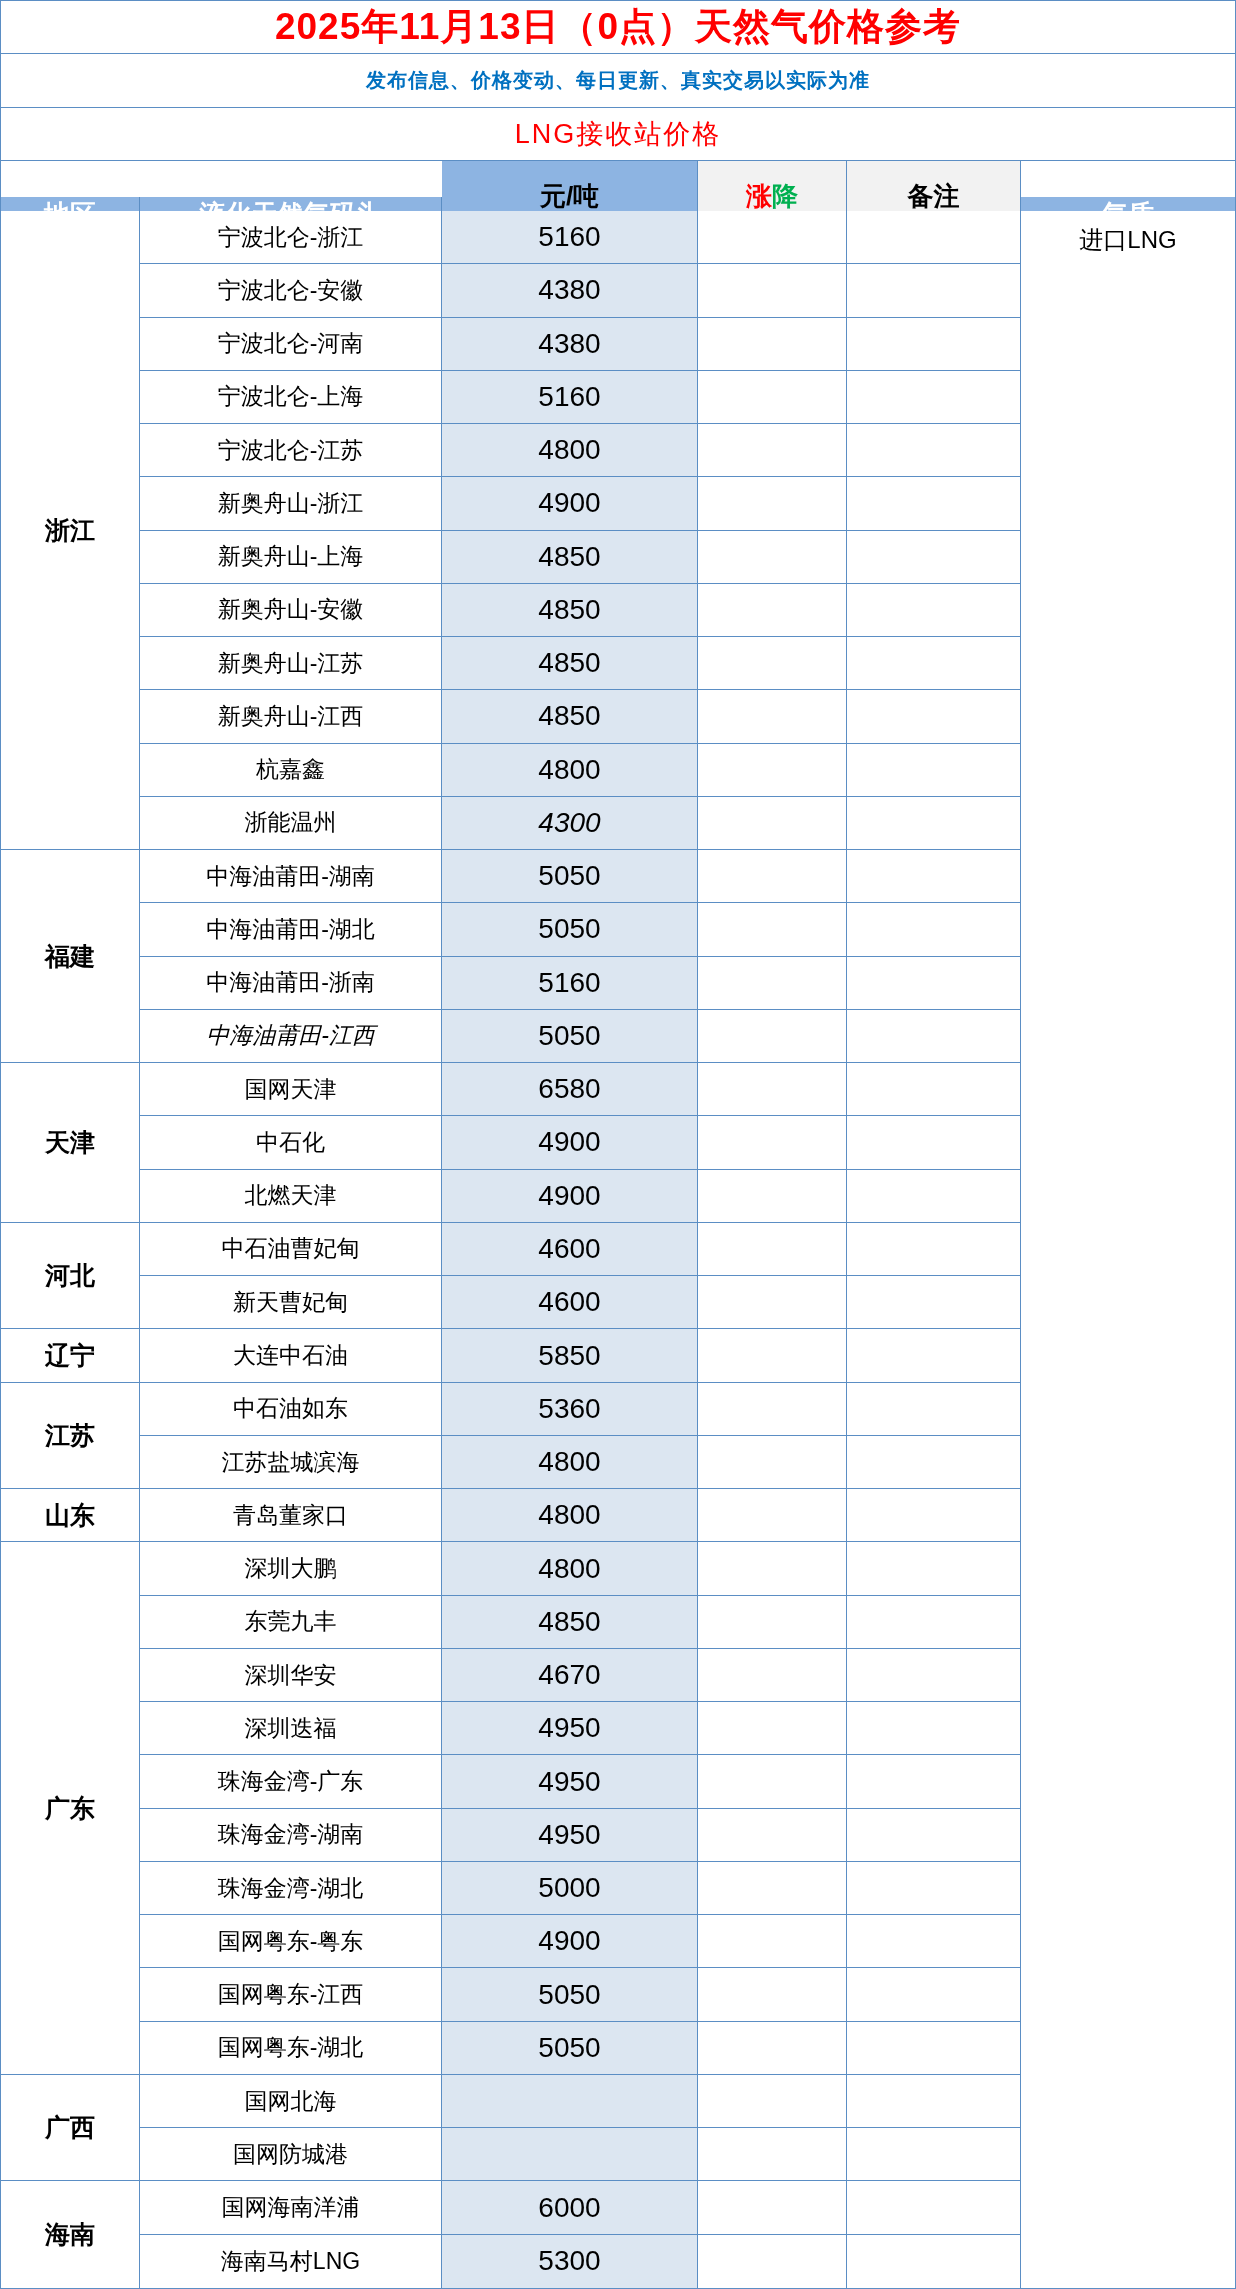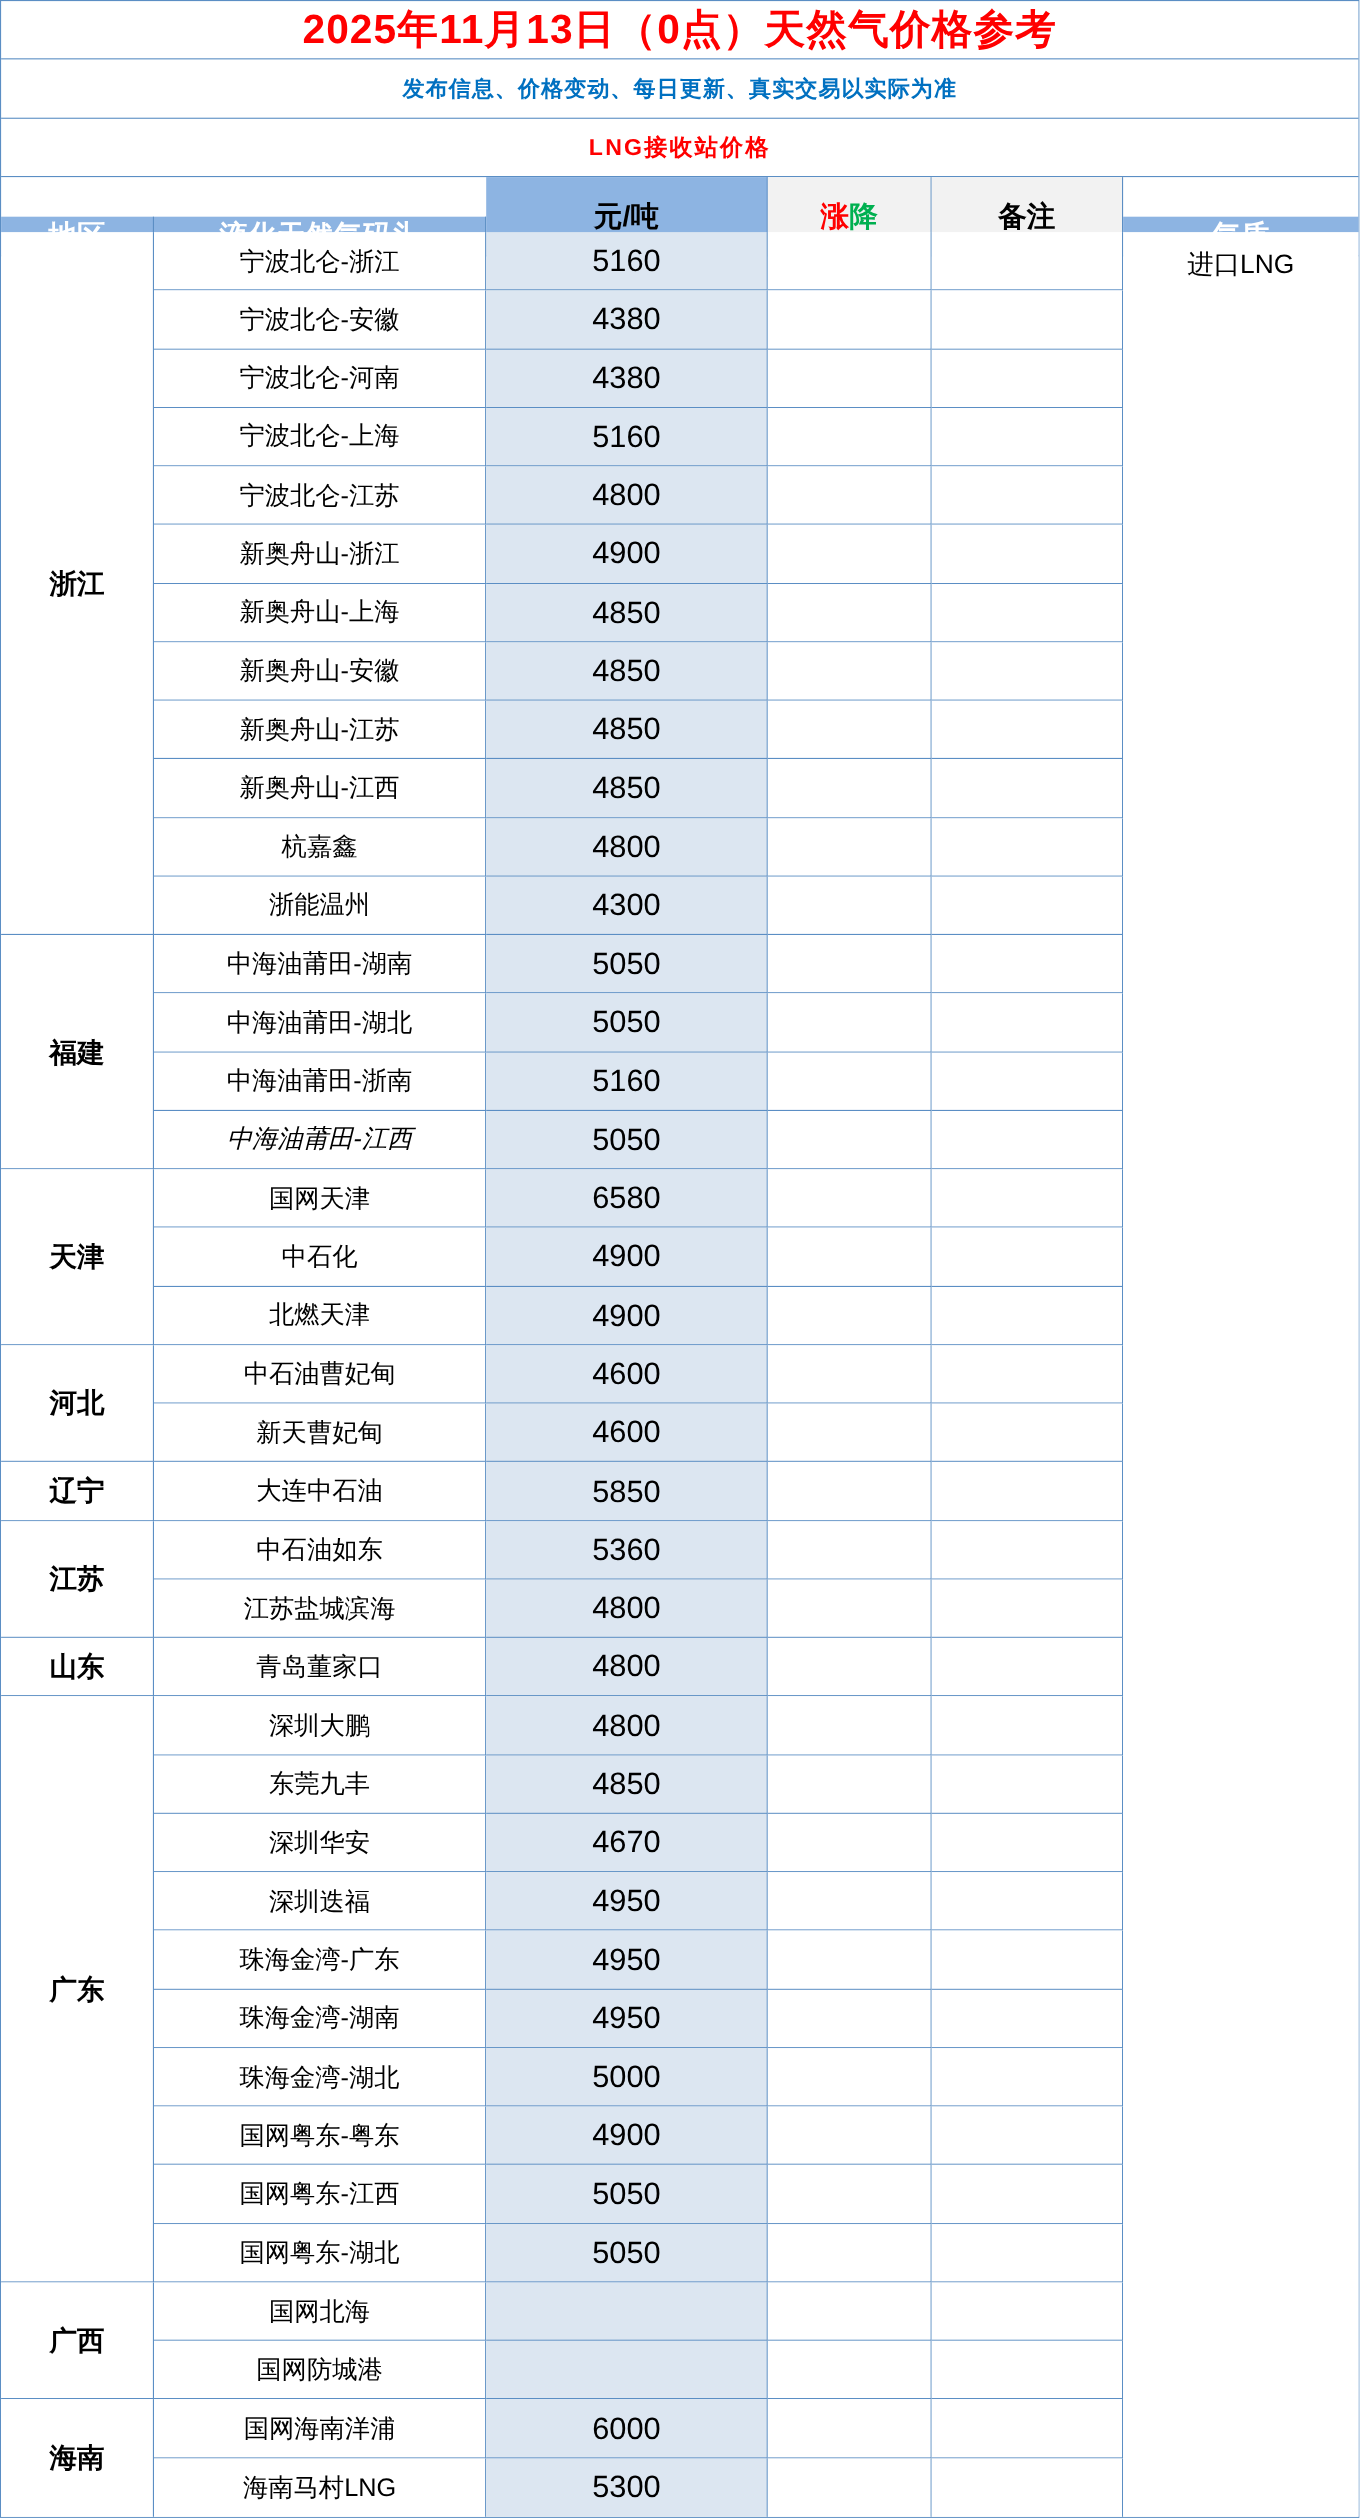--- a/index.html
+++ b/index.html
@@ -15,21 +15,21 @@
     display: flex; flex-direction: column;
     background: #fff;
   }
   .band { flex: 0 0 auto; display: flex; align-items: center; justify-content: center;
           border-bottom: 1px solid var(--border-blue, #4f81bd); }
   .title-band   { height: 53px; }
   .title-text   { color: var(--title-red, #FF0000); font-size: 37px; font-weight: bold; letter-spacing: 1px; }
   .subtitle-band{ height: 54px; }
   .subtitle-text{ color: var(--subtitle-blue, #0070C0); font-size: 20px; font-weight: bold; letter-spacing: 1px; }
   .section-band { height: 53px; }
-  .section-text { color: var(--title-red, #FF0000); font-size: 21px; font-weight: bold; letter-spacing: 2px; }
+  .section-text { color: var(--title-red, #FF0000); font-size: 27px; font-weight: normal; letter-spacing: 2px; }
 
   .grid { display: grid; grid-template-columns: 139px 302px 256px 149px 174px 1fr; }
   .header-grid { flex: 0 0 auto; height: 50px; }
   .header-cell {
     display: flex; align-items: center; justify-content: center;
     font-size: 26px; font-weight: bold;
     border-right: 1px solid var(--border-blue, #4f81bd);
     border-bottom: 1px solid var(--border-blue, #4f81bd);
   }
   .header-cell:last-child { border-right: none; }
@@ -135,21 +135,21 @@
       <div class="cell note-cell" style="grid-area: 9 / 5;"></div>
       <div class="cell terminal-cell" style="grid-area: 10 / 2;">新奥舟山-江西</div>
       <div class="cell price-cell" style="grid-area: 10 / 3;">4850</div>
       <div class="cell change-cell" style="grid-area: 10 / 4;"></div>
       <div class="cell note-cell" style="grid-area: 10 / 5;"></div>
       <div class="cell terminal-cell" style="grid-area: 11 / 2;">杭嘉鑫</div>
       <div class="cell price-cell" style="grid-area: 11 / 3;">4800</div>
       <div class="cell change-cell" style="grid-area: 11 / 4;"></div>
       <div class="cell note-cell" style="grid-area: 11 / 5;"></div>
       <div class="cell terminal-cell" style="grid-area: 12 / 2;">浙能温州</div>
-      <div class="cell price-cell" style="grid-area: 12 / 3;">4300</div>
+      <div class="cell price-cell" style="grid-area: 12 / 3; font-style: italic;">4300</div>
       <div class="cell change-cell" style="grid-area: 12 / 4;"></div>
       <div class="cell note-cell" style="grid-area: 12 / 5;"></div>
       <div class="cell region-cell" style="grid-area: 13 / 1 / span 4;">福建</div>
       <div class="cell terminal-cell" style="grid-area: 13 / 2;">中海油莆田-湖南</div>
       <div class="cell price-cell" style="grid-area: 13 / 3;">5050</div>
       <div class="cell change-cell" style="grid-area: 13 / 4;"></div>
       <div class="cell note-cell" style="grid-area: 13 / 5;"></div>
       <div class="cell terminal-cell" style="grid-area: 14 / 2;">中海油莆田-湖北</div>
       <div class="cell price-cell" style="grid-area: 14 / 3;">5050</div>
       <div class="cell change-cell" style="grid-area: 14 / 4;"></div>

